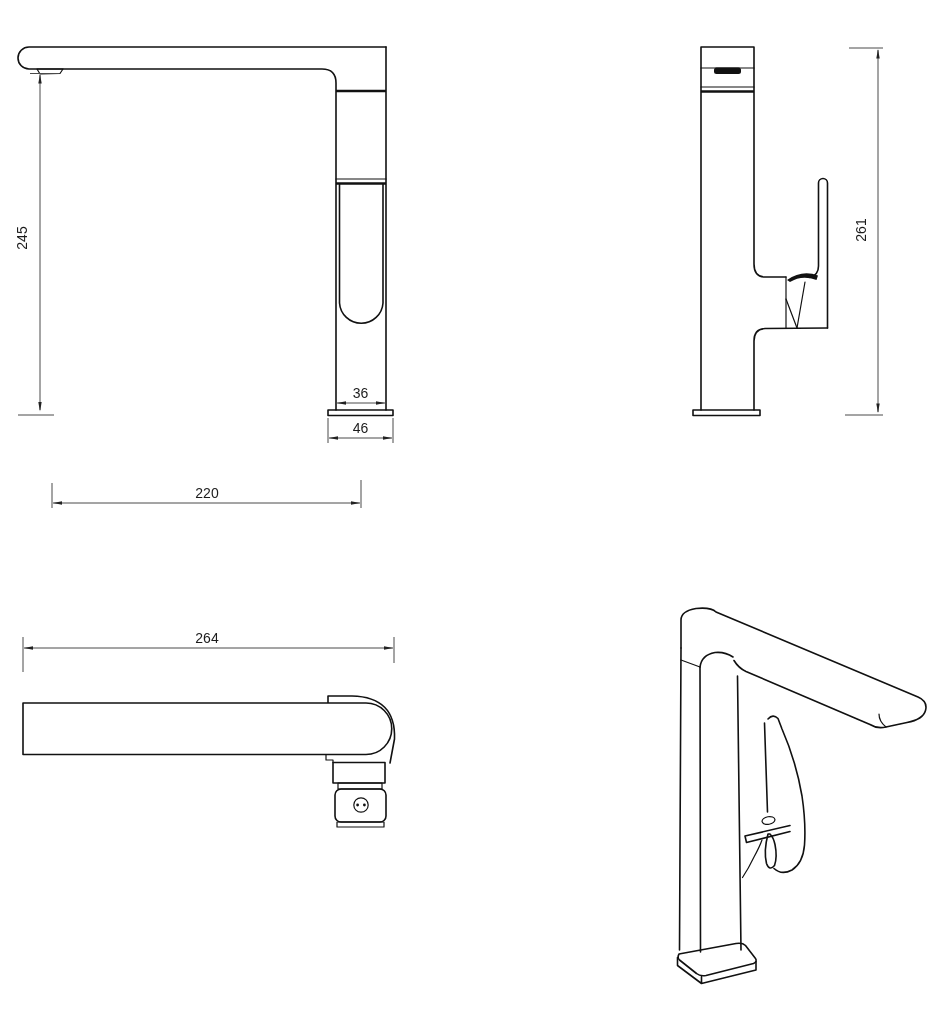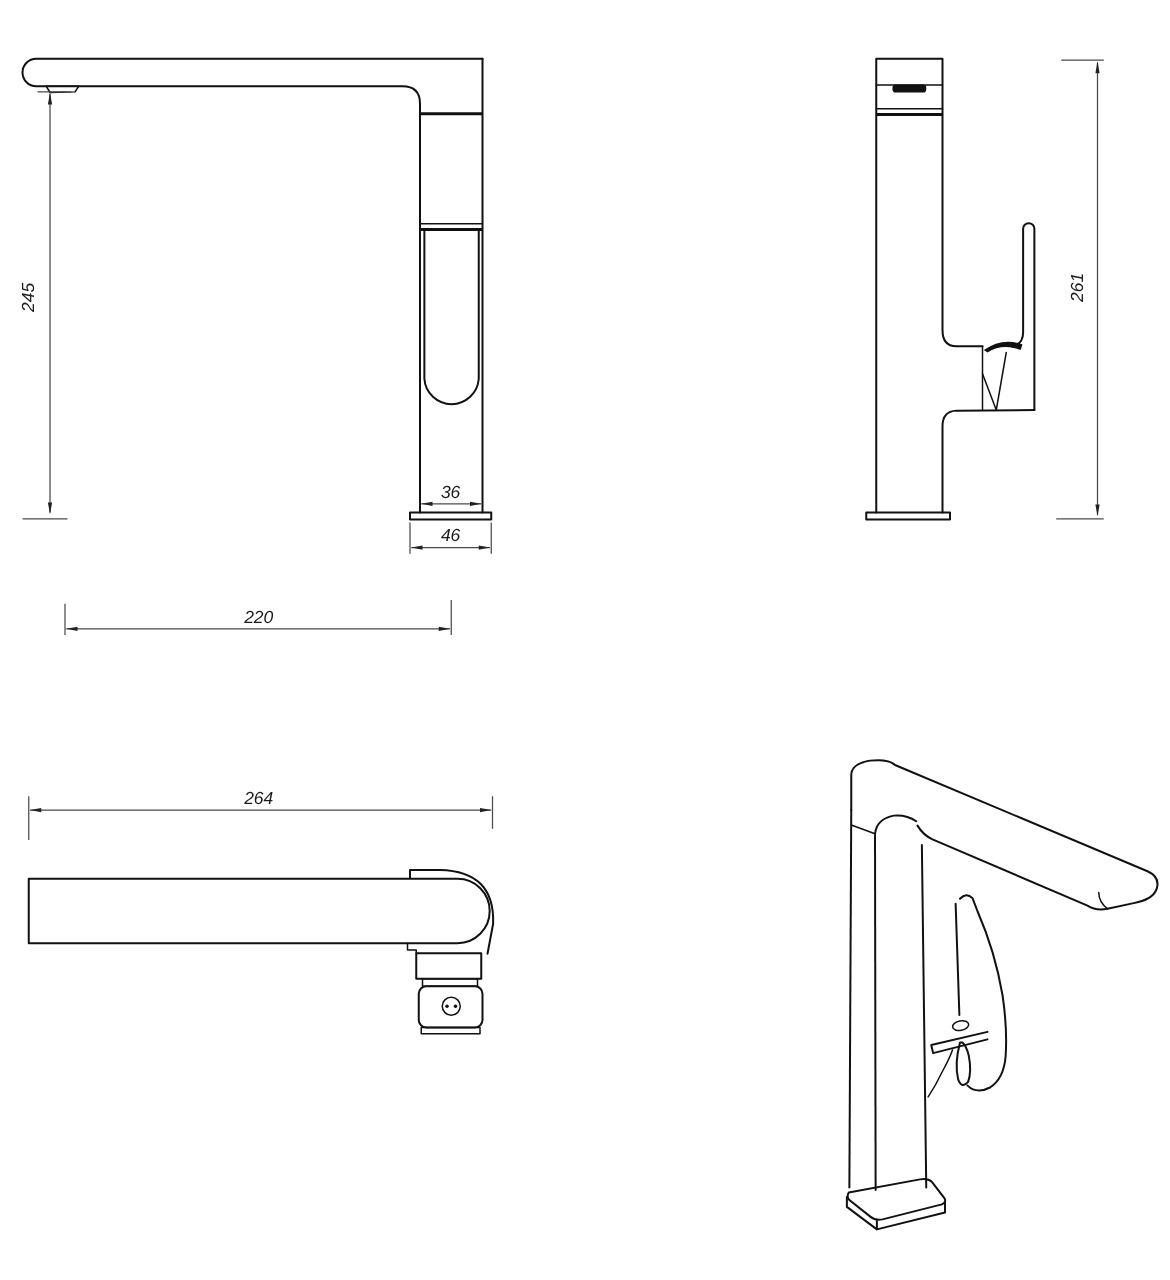--- a/index.html
+++ b/index.html
@@ -9,21 +9,20 @@
     width: 936px;
     height: 1024px;
     overflow: hidden;
     font-family: "Liberation Sans", sans-serif;
   }
   #stage {
     position: relative;
     width: 936px;
     height: 1024px;
     background: #ffffff;
-    font-style: italic;
   }
   svg { display: block; }
   .obj  { fill: none; stroke: #111111; stroke-width: 1.6; stroke-linecap: round; stroke-linejoin: round; }
   .objthin { fill: none; stroke: #111111; stroke-width: 1.2; stroke-linecap: round; stroke-linejoin: round; }
   .objbold { fill: none; stroke: #111111; stroke-width: 2.4; stroke-linecap: butt; }
   .dark { fill: #111111; stroke: none; }
   .dim  { fill: none; stroke: #4a4a4a; stroke-width: 1; stroke-linecap: butt; }
   .arr  { fill: #222222; stroke: none; }
   .dimtext {
     fill: #1c1c1c;

